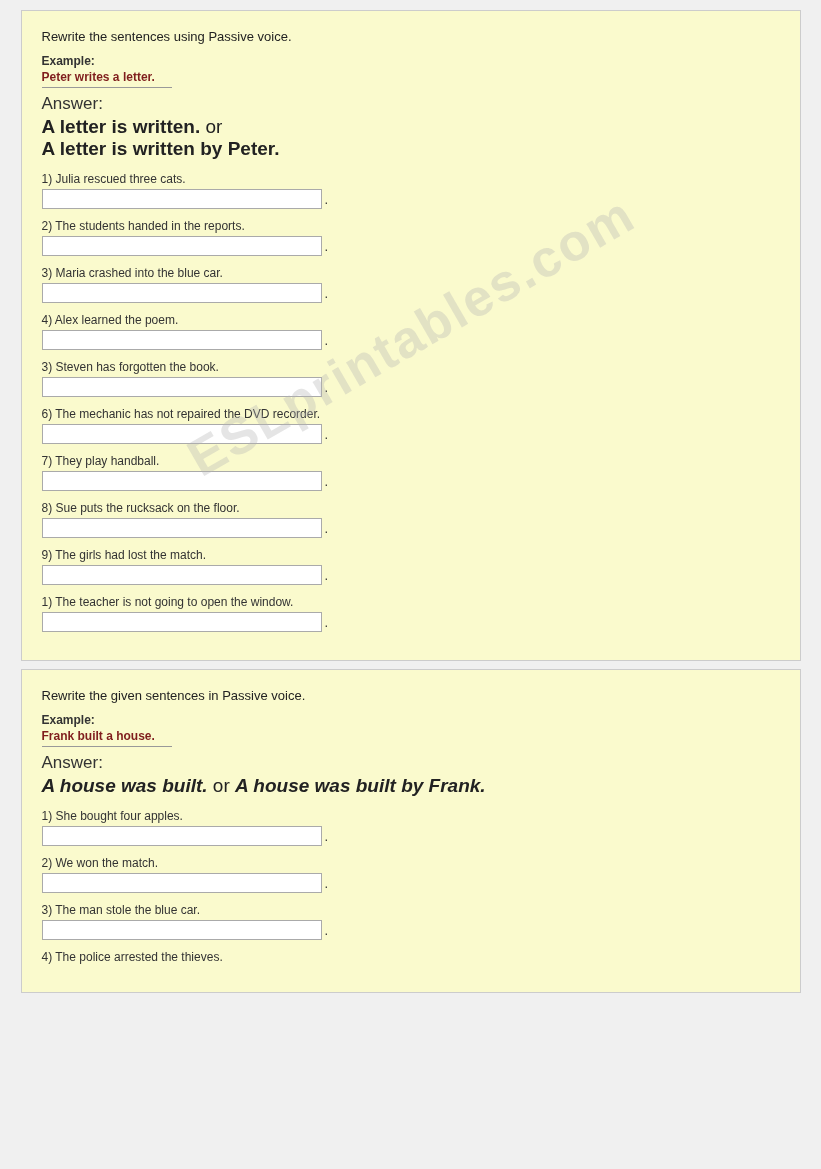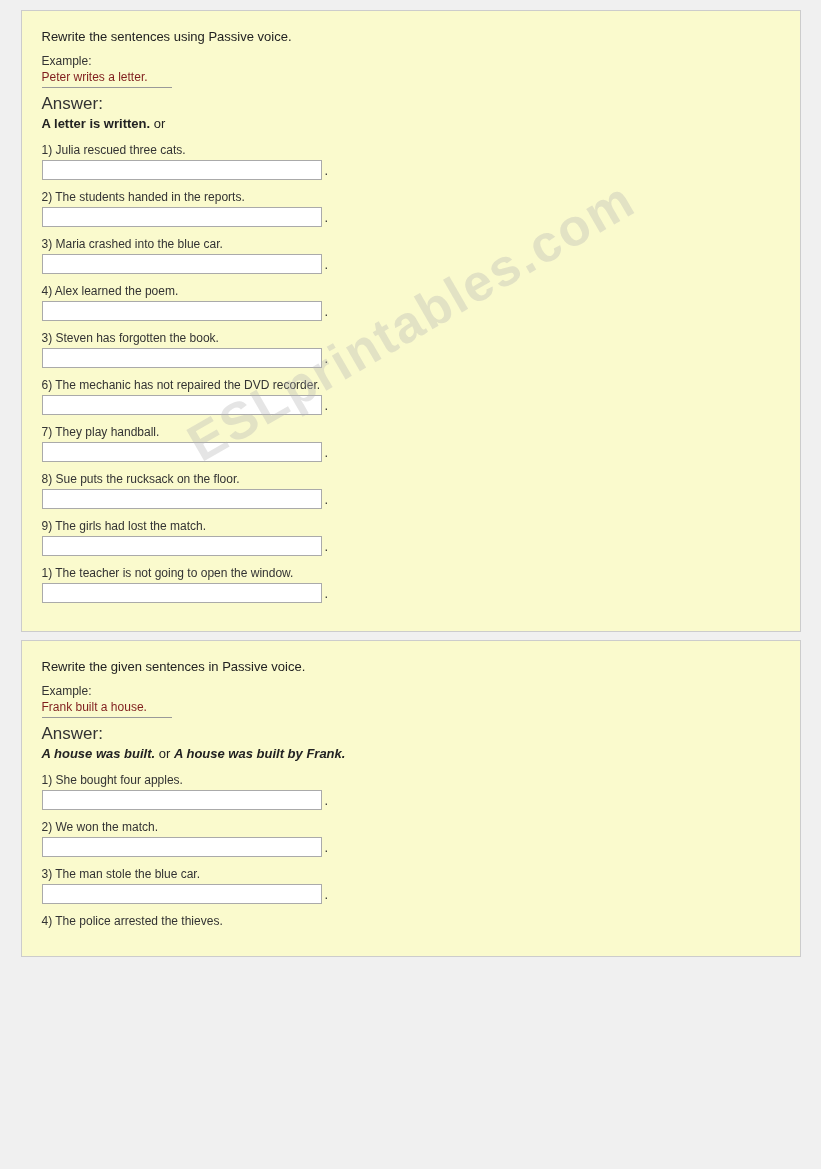--- a/index.html
+++ b/index.html
@@ -32,20 +32,21 @@
     }
 
     .section-title {
       font-size: 13px;
       margin-bottom: 10px;
       color: #222;
     }
 
     .example-block {
       margin-bottom: 6px;
+      font-weight: bold;
     }
 
     .example-label {
       font-size: 12px;
       color: #333;
       margin-bottom: 2px;
     }
 
     .example-text {
       font-size: 12px;
@@ -56,21 +57,21 @@
       margin-bottom: 12px;
     }
 
     .answer-label {
       font-size: 17px;
       color: #333;
       margin-bottom: 2px;
     }
 
     .answer-text {
-      font-size: 13px;
+      font-size: 19px;
       color: #222;
     }
 
     .answer-text strong {
       font-weight: bold;
     }
 
     .exercises {
       margin-top: 7px;
     }
@@ -140,20 +141,23 @@
       <div class="example-label">Example:</div>
       <div class="example-text">Peter writes a letter.</div>
       <span class="divider-line"></span>
     </div>
 
     <div class="answer-block">
       <div class="answer-label">Answer:</div>
       <div class="answer-text">
         <strong>A letter is written.</strong><span> or</span>
       </div>
+      <div class="answer-text">
+        <strong>A letter is written by Peter.</strong>
+      </div>
     </div>
 
     <div class="exercises">
 
     <div class="exercise-item">
           <div class="exercise-question">1) Julia rescued three cats.</div>
           <div class="exercise-input-row">
             <input type="text" class="exercise-input" style="">
             <span class="exercise-dot">.</span>
           </div>

